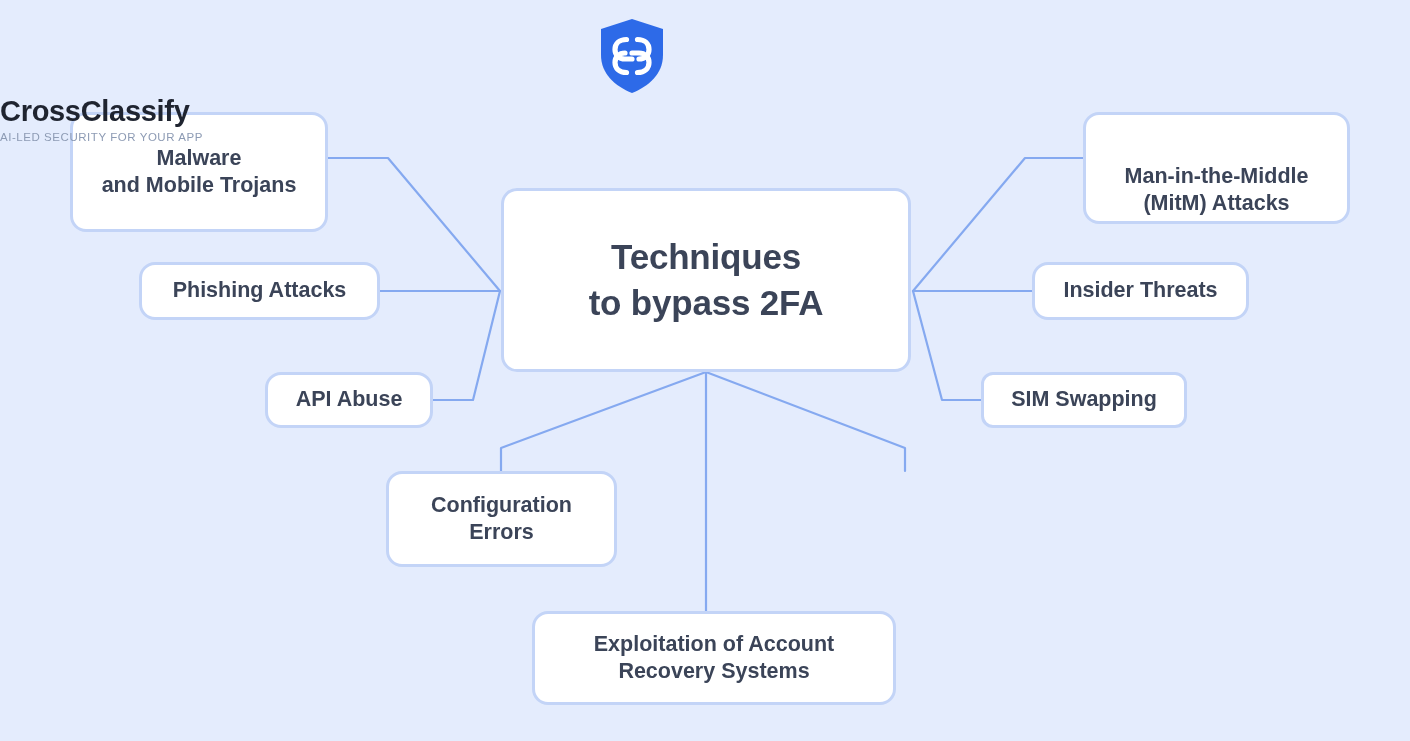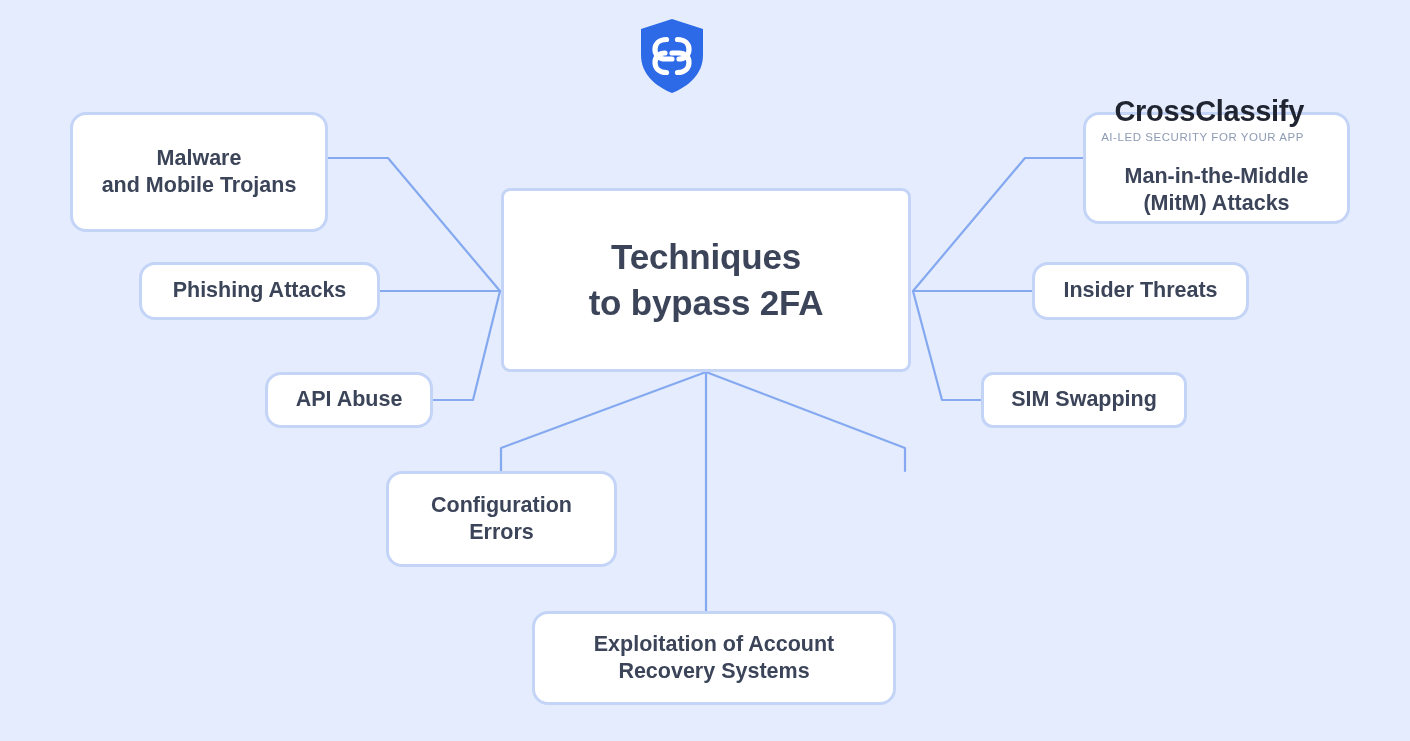--- a/index.html
+++ b/index.html
@@ -30,23 +30,22 @@
     height: 741px;
     z-index: 1;
   }
 
   
   .logo-block {
     position: absolute;
     left: 0;
     top: 18px;
     width: 1264px;
-    text-align: right;
+    text-align: left;
     z-index: 3;
-    padding-left: 40px;
   }
   .logo-shield {
     display: block;
     margin: 0 auto;
   }
   .logo-word {
     font-size: 29px;
     font-weight: bold;
     color: #1f2430;
     letter-spacing: -0.3px;
@@ -76,21 +75,21 @@
     font-weight: bold;
     z-index: 2;
     line-height: 1.26;
     padding: 4px 10px;
   }
   .node span { display: block; white-space: pre-line; }
 
   .node.leaf { font-size: 21.5px; }
 
   .node.center {
-    border-radius: 9px;
+    border-radius: 16px;
     font-size: 35px;
     letter-spacing: -0.2px;
     line-height: 1.32;
   }
 
   
   #node-center        { left: 501px;  top: 188px; width: 410px; height: 184px; }
   #node-malware       { left: 70px;   top: 112px; width: 258px; height: 120px; }
   #node-phishing      { left: 139px;  top: 262px; width: 241px; height: 58px; }
   #node-api           { left: 265px;  top: 372px; width: 168px; height: 56px; align-items: center; }

